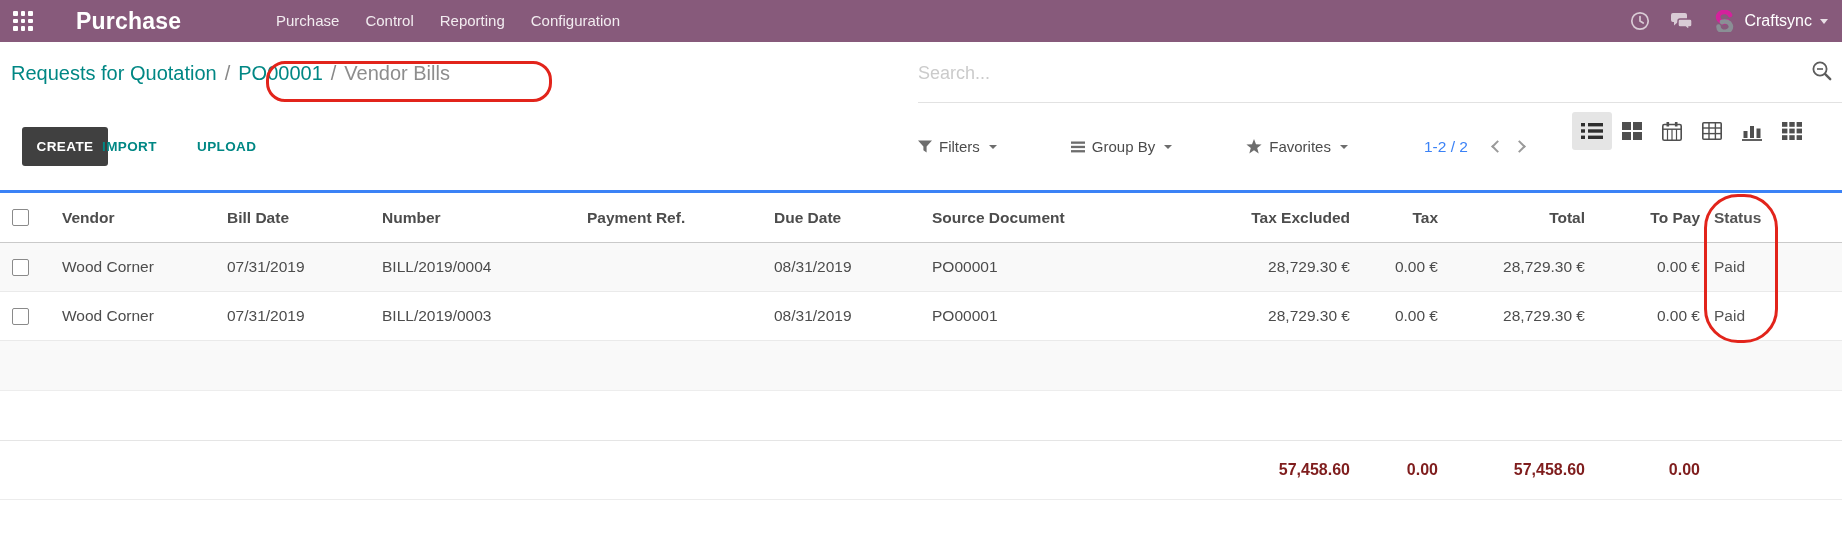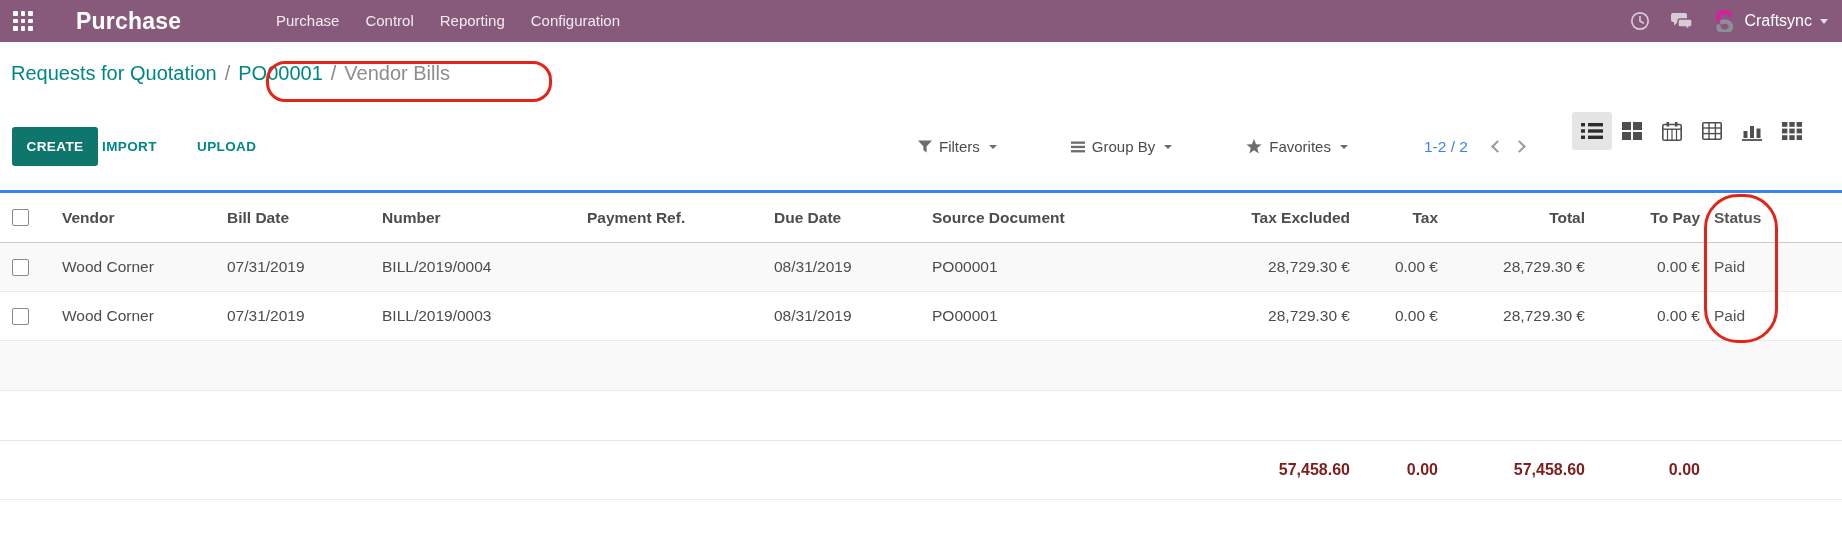--- a/index.html
+++ b/index.html
@@ -27,21 +27,21 @@
   .breadcrumb{position:absolute; left:11px; top:0; height:63px; display:flex; align-items:center; font-size:20px;}
   .breadcrumb .lnk{color:#008784; cursor:pointer;}
   .breadcrumb .sep{color:#888; padding:0 8px;}
   .breadcrumb .cur{color:#8d8d8d;}
   .searchbox{position:absolute; left:918px; top:0; width:924px; height:61px; border-bottom:1px solid #e2e2e2;}
   .searchbox input{position:absolute; left:0; top:14px; width:860px; height:34px; border:0; outline:none;
                    font-size:18px; color:#444; font-family:"Liberation Sans",sans-serif;}
   .searchbox input::placeholder{color:#cbcbcb;}
   .search-ic{position:absolute; right:8px; top:17px; cursor:pointer;}
   
-  .btn-create{position:absolute; left:12px; top:127px; width:86px; height:39px; background:#0f766e;
+  .btn-create{position:absolute; left:22px; top:127px; width:86px; height:39px; background:#404040;
               color:#fff; border:0; border-radius:3px; font-size:13.5px; font-weight:bold;
               letter-spacing:.4px; font-family:"Liberation Sans",sans-serif; cursor:pointer;}
   .btn-flat{position:absolute; top:127px; height:39px; background:none; border:0; color:#008784;
             font-size:13.5px; font-weight:bold; letter-spacing:.4px; font-family:"Liberation Sans",sans-serif; cursor:pointer;}
   .btn-import{left:102px;} .btn-upload{left:197px;}
   .filterbar{position:absolute; left:918px; top:127px; height:39px; display:flex; align-items:center;
              font-size:15px; color:#4c4c4c;gap:48px;}
   .fgroup{display:flex; align-items:center; gap:7px; cursor:pointer; margin-right:26px;}
   .caret-g{width:0; height:0; border-left:4px solid transparent; border-right:4px solid transparent;
            border-top:4.5px solid #6d6d6d; margin-left:2px;}
@@ -126,20 +126,30 @@
   </div>
 
   <div class="crumb-row">
     <div class="breadcrumb">
       <span class="lnk">Requests for Quotation</span>
       <span class="sep">/</span>
       <span class="lnk">PO00001</span>
       <span class="sep">/</span>
       <span class="cur">Vendor Bills</span>
     </div>
+    <div class="searchbox">
+      <input type="text" placeholder="Search..." style="">
+      <span class="search-ic">
+        <svg width="24" height="24" viewBox="0 0 24 24">
+          <circle cx="10" cy="10" r="6.6" fill="none" stroke="#5c5c5c" stroke-width="1.8"></circle>
+          <line x1="7" y1="10" x2="13" y2="10" stroke="#5c5c5c" stroke-width="1.6"></line>
+          <line x1="15.2" y1="15.2" x2="20.2" y2="20.2" stroke="#5c5c5c" stroke-width="2.4" stroke-linecap="round"></line>
+        </svg>
+      </span>
+    </div>
   </div>
 
   <button class="btn-create">CREATE</button>
   <button class="btn-flat btn-import">IMPORT</button>
   <button class="btn-flat btn-upload">UPLOAD</button>
 
   <div class="filterbar">
     <div class="fgroup">
       <svg width="14" height="13" viewBox="0 0 14 13">
           <path d="M0 .5 H14 L8.6 6.6 V12.5 L5.4 10.3 V6.6 Z" fill="#6d6d6d"></path>

